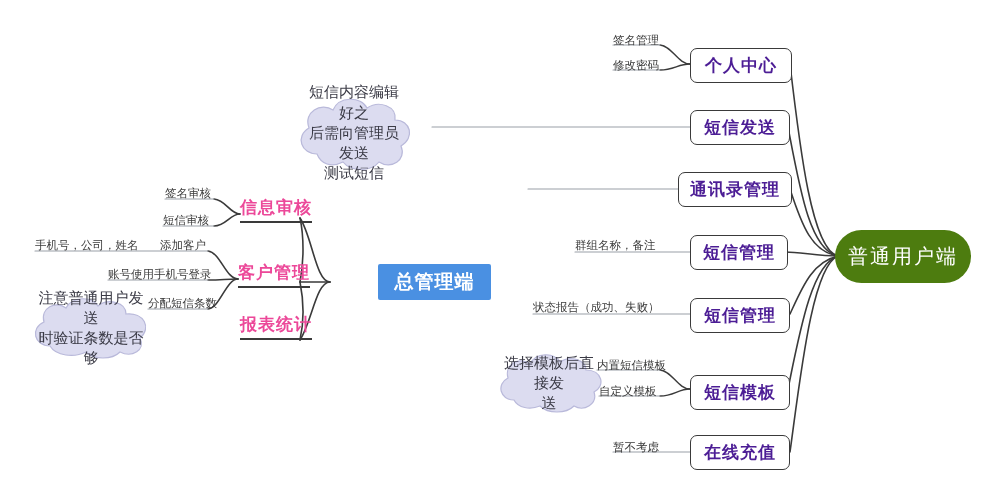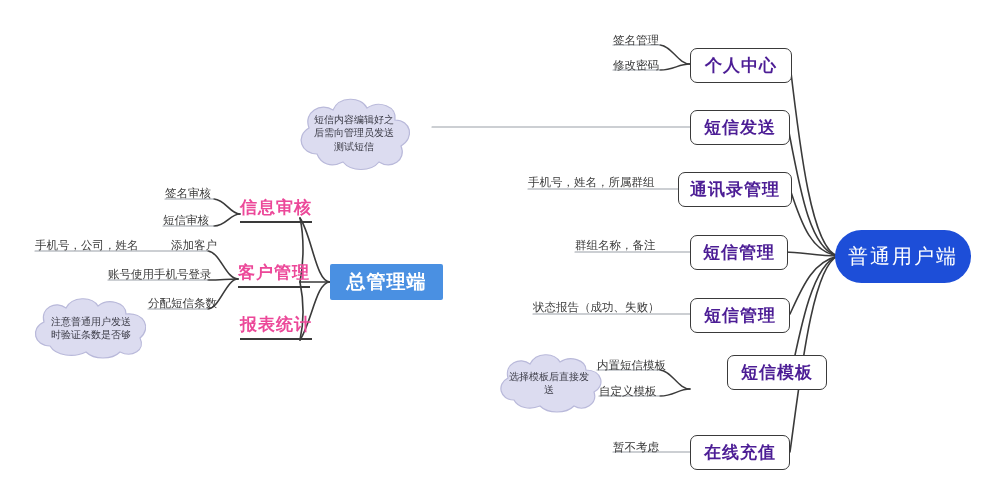--- a/index.html
+++ b/index.html
@@ -29,24 +29,25 @@
     background: #4a90e2;
     color: #ffffff;
     font-size: 19px;
     font-weight: bold;
     letter-spacing: 1px;
     display: flex;
     align-items: center;
     justify-content: center;
     border-radius: 2px;
     z-index: 5;
+    margin-left: 48px;
   }
   .root-pill {
     position: absolute;
-    background: #1d4ed8;
+    background: #4d7c0f;
     color: #ffffff;
     font-size: 20px;
     letter-spacing: 2px;
     font-family: "DejaVu Serif", "Liberation Serif", serif;
     display: flex;
     align-items: center;
     justify-content: center;
     border-radius: 28px;
     z-index: 5;
   }
@@ -103,21 +104,21 @@
   .cloud .cloud-text {
     position: absolute;
     left: 0; top: 0;
     width: 100%;
     height: 100%;
     display: flex;
     align-items: center;
     justify-content: center;
     text-align: center;
     color: #3a3a45;
-    font-size: 10px;
+    font-size: 15px;
     line-height: 1.35;
     padding: 0 12px;
     box-sizing: border-box;
     white-space: pre-line;
   }
 </style>
 </head>
 <body>
 
 <div id="canvas">
@@ -188,21 +189,21 @@
   <div class="topic-underline" style="left:240px; top:196px;">信息审核</div>
 
   <div class="topic-underline" style="left:238px; top:261px;">客户管理</div>
 
   <div class="topic-underline" style="left:240px; top:313px;">报表统计</div>
 
   <div class="leaf plain" style="left:165px; top:186px;">签名审核</div>
 
   <div class="leaf plain" style="left:163px; top:213px;">短信审核</div>
 
-  <div class="leaf plain" style="left:171px; top:238px;text-align:right;">添加客户</div>
+  <div class="leaf plain" style="left:160px; top:238px;text-align:right;">添加客户</div>
 
   <div class="leaf plain" style="left:35px; top:238px;">手机号，公司，姓名</div>
 
   <div class="leaf plain" style="left:108px; top:267px;">账号使用手机号登录</div>
 
   <div class="leaf plain" style="left:148px; top:296px;">分配短信条数</div>
 
   <div class="cloud" style="left:24px; top:296px; width:134px; height:64px;">
     <svg width="134" height="64" viewBox="0 0 134 64" xmlns="http://www.w3.org/2000/svg">
       <path d="M26,50 C10,50 6,32 20,26 C16,12 32,4 42,12 C48,0 68,0 74,10
@@ -218,30 +219,29 @@
   <div class="topic-box" style="left:690px; top:48px; width:100px; height:33px;">个人中心</div>
 
   <div class="topic-box" style="left:678px; top:172px; width:112px; height:33px;">通讯录管理</div>
 
   <div class="topic-box" style="left:690px; top:110px; width:98px; height:33px;">短信发送</div>
 
   <div class="topic-box" style="left:690px; top:235px; width:96px; height:33px;">短信管理</div>
 
   <div class="topic-box" style="left:690px; top:298px; width:98px; height:33px;text-align:right;">短信管理</div>
 
-  <div class="topic-box" style="left:690px; top:355px; width:98px; height:33px;margin-left:37px;">短信模板</div>
+  <div class="topic-box" style="left:690px; top:375px; width:98px; height:33px;">短信模板</div>
 
   <div class="topic-box" style="left:690px; top:435px; width:98px; height:33px;">在线充值</div>
 
   <div class="leaf plain" style="left:613px; top:33px;">签名管理</div>
 
   <div class="leaf plain" style="left:613px; top:58px;">修改密码</div>
 
 
-  <div class="leaf plain" style="left:528px; top:175px;">手机号，姓名，所属群组</div>
 
   <div class="leaf plain" style="left:575px; top:238px;">群组名称，备注</div>
 
   <div class="leaf plain" style="left:533px; top:300px;">状态报告（成功、失败）</div>
 
   <div class="leaf plain" style="left:597px; top:358px;">内置短信模板</div>
 
   <div class="leaf plain" style="left:599px; top:384px;">自定义模板</div>
 
   <div class="leaf plain" style="left:613px; top:440px;">暂不考虑</div>

